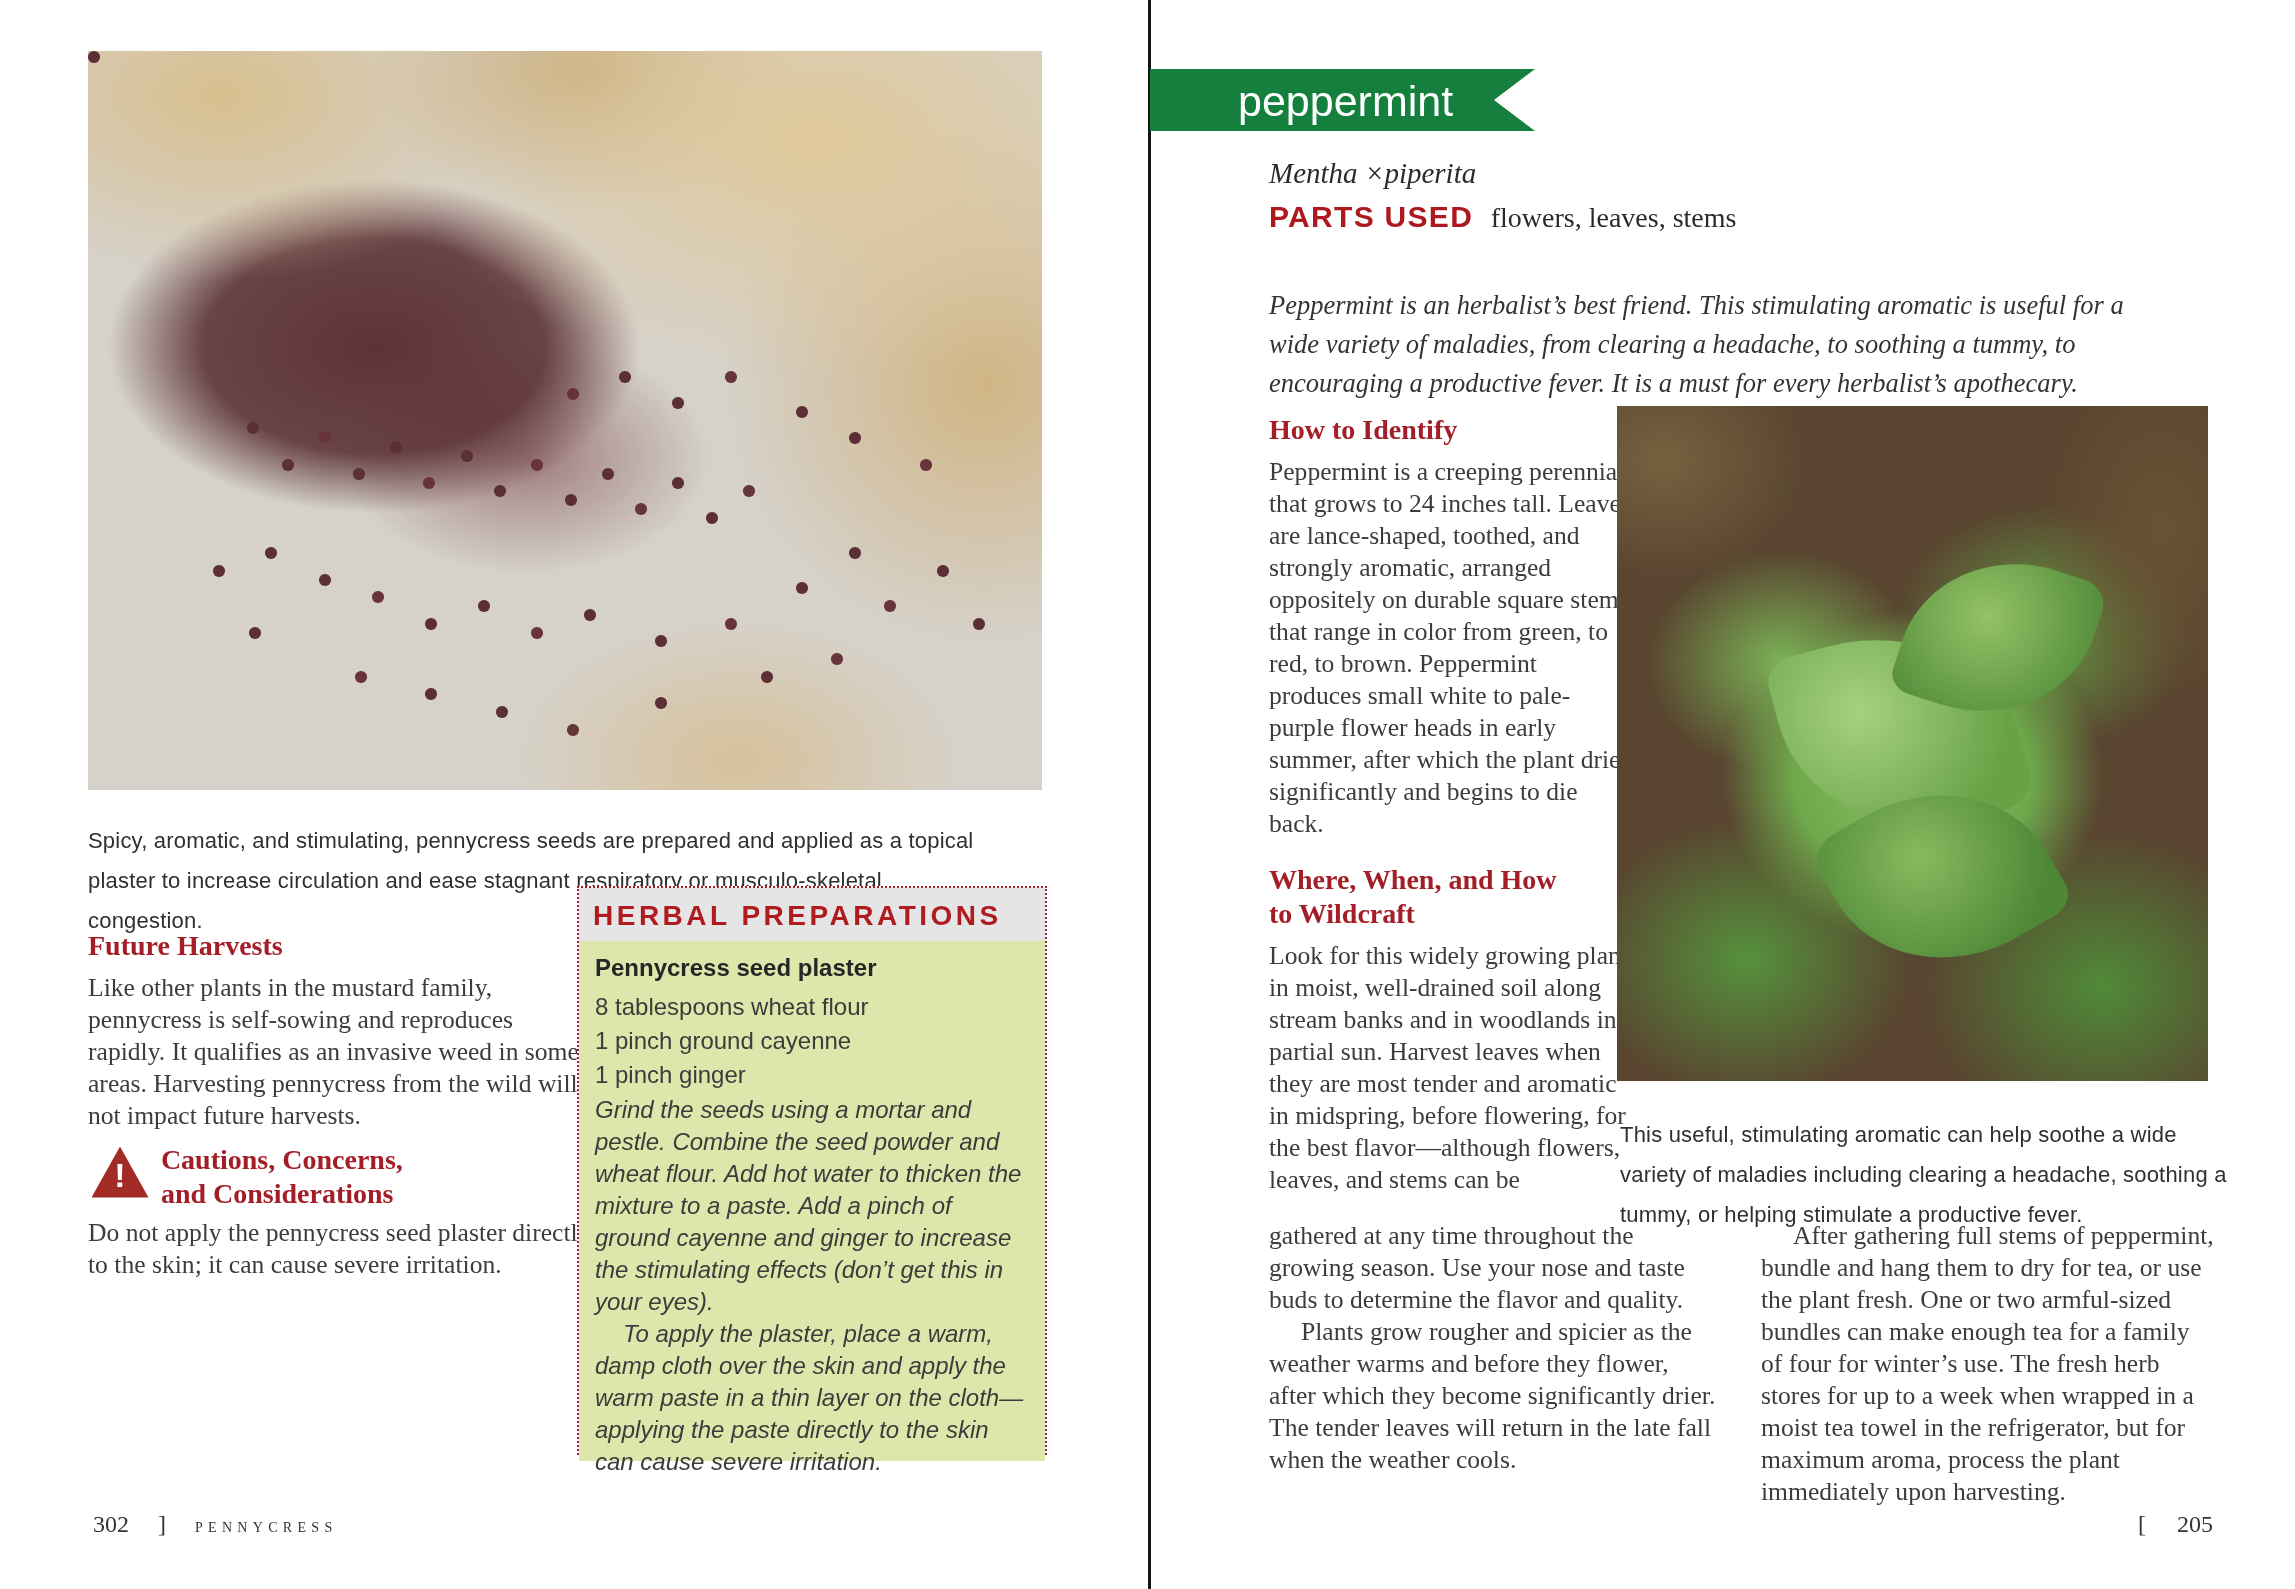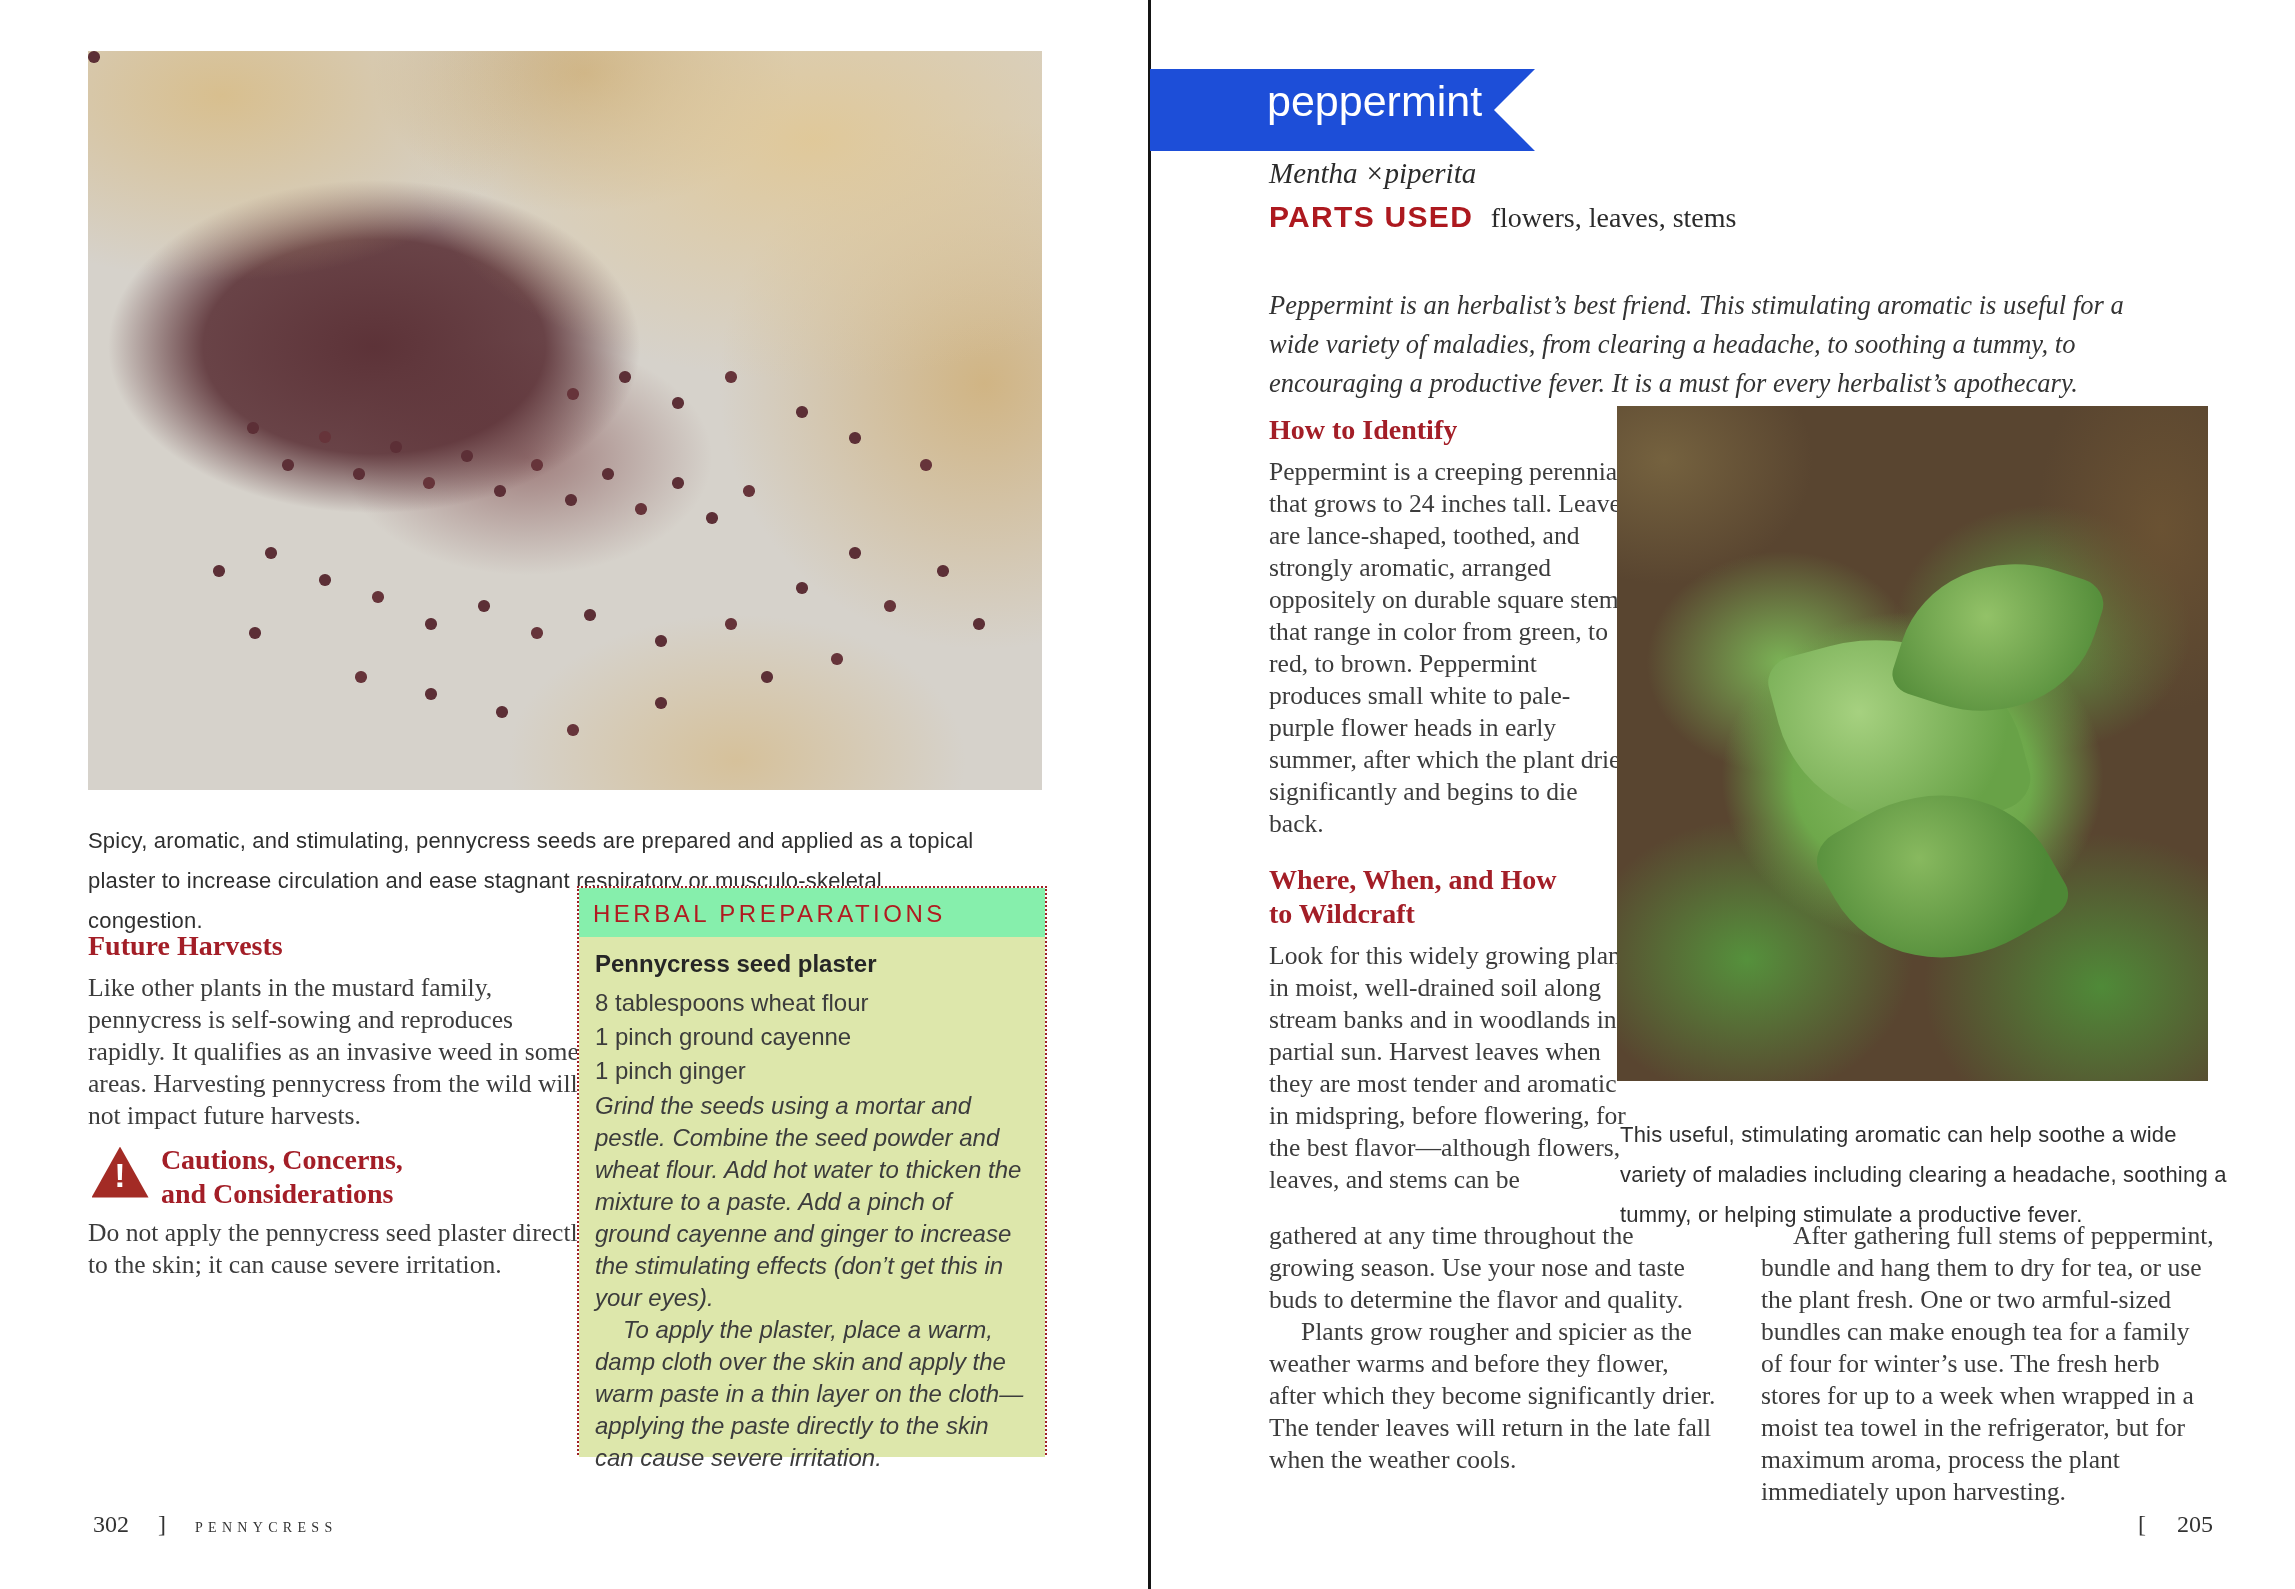--- a/index.html
+++ b/index.html
@@ -62,45 +62,45 @@
   }
   .caution-head h3 { margin:0; }
   .caution-body { position:absolute; left:88px; top:1217px; width:508px; }
 
   .prep-box {
     position:absolute; left:577px; top:886px; width:470px; height:569px;
     border:2.6px dotted #9f2025; box-sizing:border-box; background:#ffffff;
     font-family:"Liberation Sans","DejaVu Sans",sans-serif;
   }
   .prep-header {
-    background:#86efac; color:#b01b20; font-weight:normal; font-size:24px;
+    background:#e5e5e5; color:#b01b20; font-weight:bold; font-size:28px;
     letter-spacing:3.5px; padding:11.5px 14px 9.7px 14px;
   }
   .prep-content {
     background:#dde7ab; padding:12.4px 16px 12.4px 16px; height:calc(100% - 45px); box-sizing:border-box;
   }
   .recipe-title { font-size:24px; font-weight:bold; color:#262626; margin:0 0 8px 0; }
   .ingredient { font-size:24px; line-height:34px; color:#3c3c3c; margin:0; }
   .prep-instructions { font-size:24px; line-height:32px; font-style:italic; color:#3c3c3c; margin:2.6px 0 0 0; }
   .prep-instructions.indent { text-indent:28px; margin-top:0; }
 
   .footer { position:absolute; top:1511px; font-size:24px; color:#333; }
   .footer-left { left:93px; }
   .footer .chapter { font-size:14px; letter-spacing:5.3px; margin-left:23px; }
   .footer .bracket { margin-left:23px; }
   .footer-right { left:2138px; }
   .footer-right .num { margin-left:25px; }
 
   
   .banner {
-    position:absolute; left:1150px; top:69px; width:385px; height:82px;
-    background:#1d4ed8;
+    position:absolute; left:1150px; top:69px; width:385px; height:62px;
+    background:#15803d;
     clip-path:polygon(0 0, 100% 0, calc(100% - 41px) 50%, 100% 100%, 0 100%);
     color:#ffffff; font-family:"Liberation Sans","DejaVu Sans",sans-serif;
-    font-size:43px; line-height:64px; padding-left:117px; box-sizing:border-box;
+    font-size:43px; line-height:64px; padding-left:88px; box-sizing:border-box;
   }
   .latin { position:absolute; left:1269px; top:157px; font-style:italic; font-size:29px; color:#2b2b2b; }
   .parts-row { position:absolute; left:1269px; top:200px; font-size:28px; color:#2b2b2b; }
   .parts-label {
     font-family:"Liberation Sans","DejaVu Sans",sans-serif; font-weight:bold;
     font-size:30px; color:#ad191f; letter-spacing:1.3px; margin-right:10.6px;
   }
   .intro { position:absolute; left:1269px; top:259px; width:874px;
     font-style:italic; font-size:26.5px; line-height:39px; color:#333; }
 

